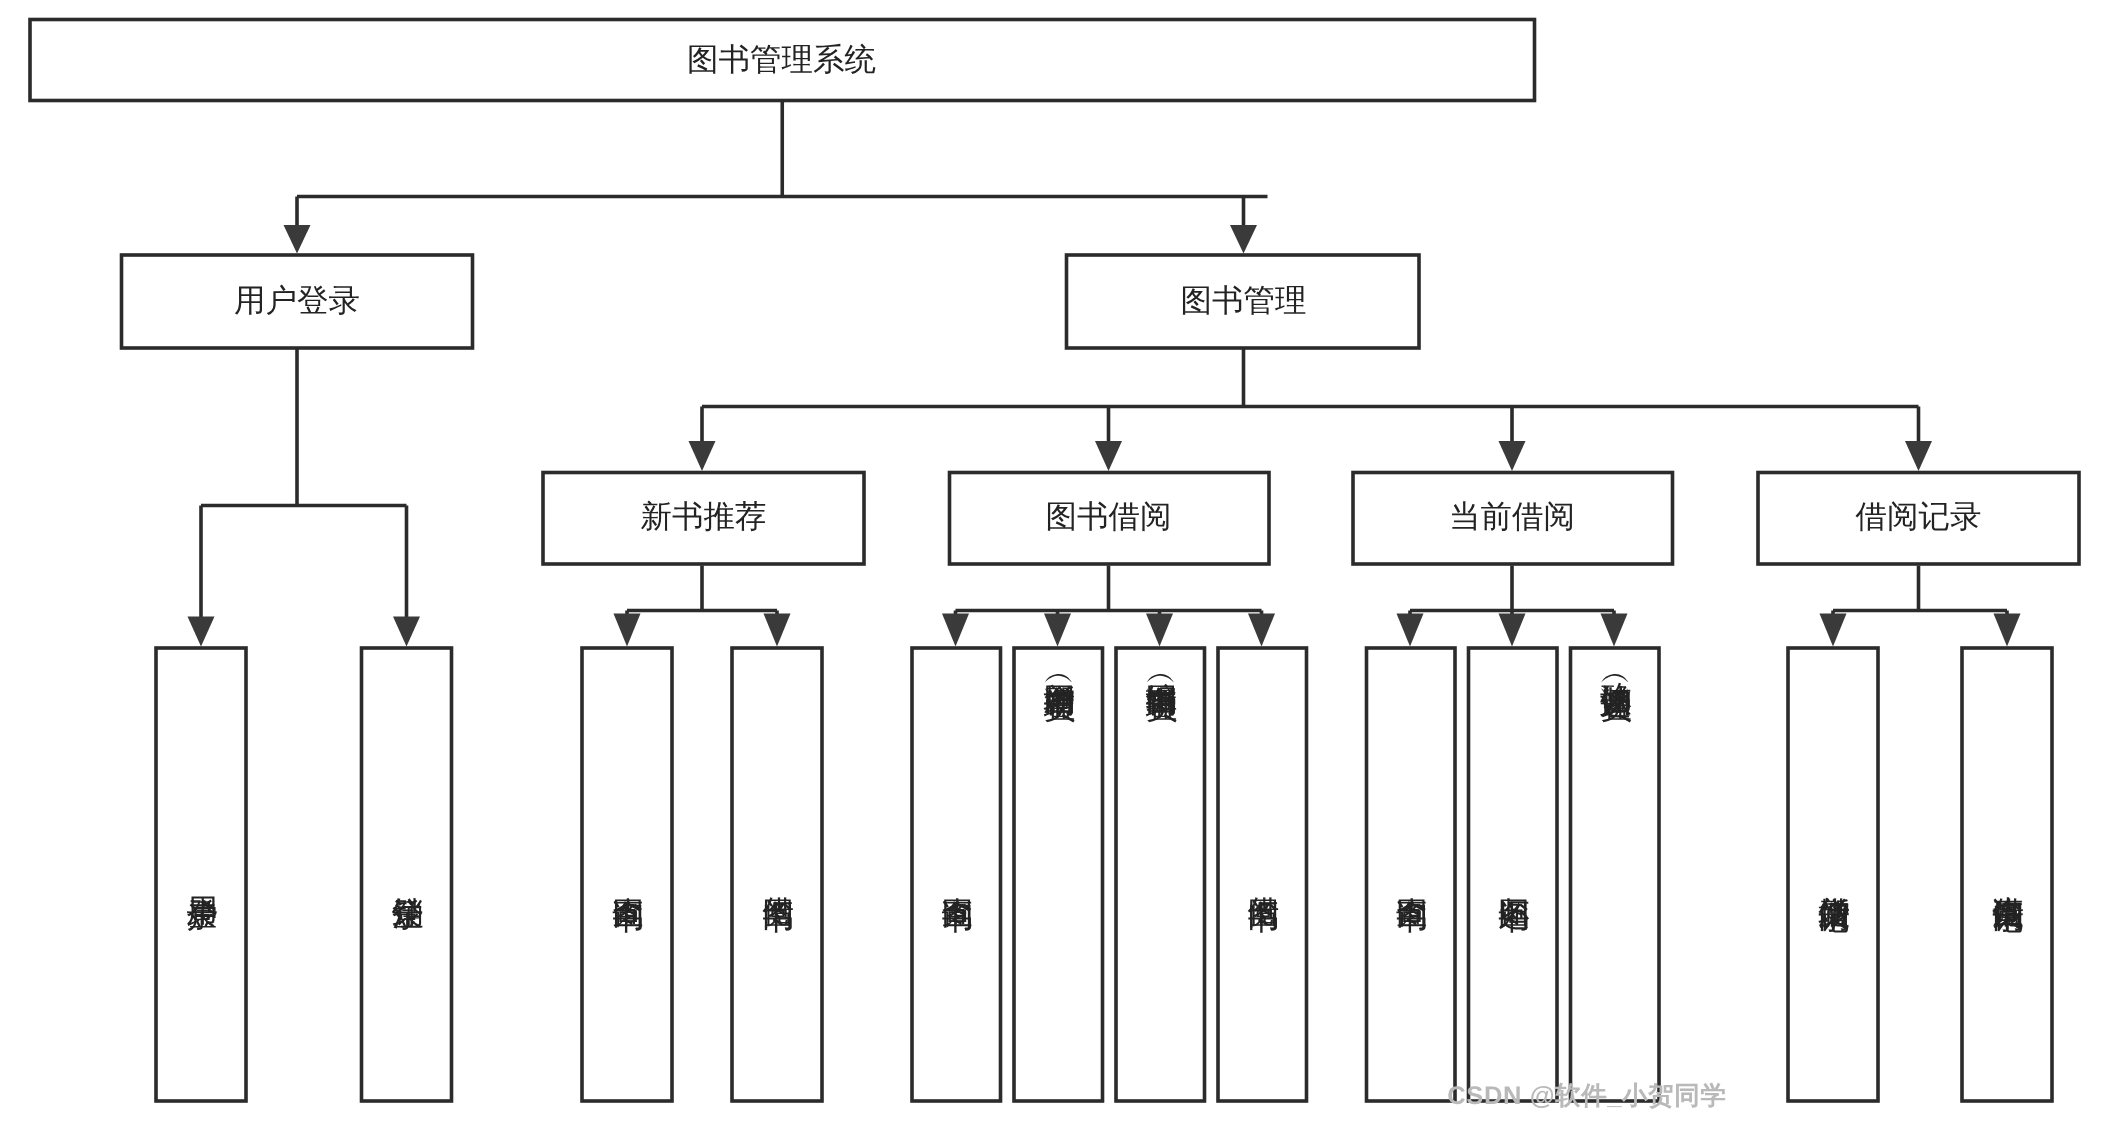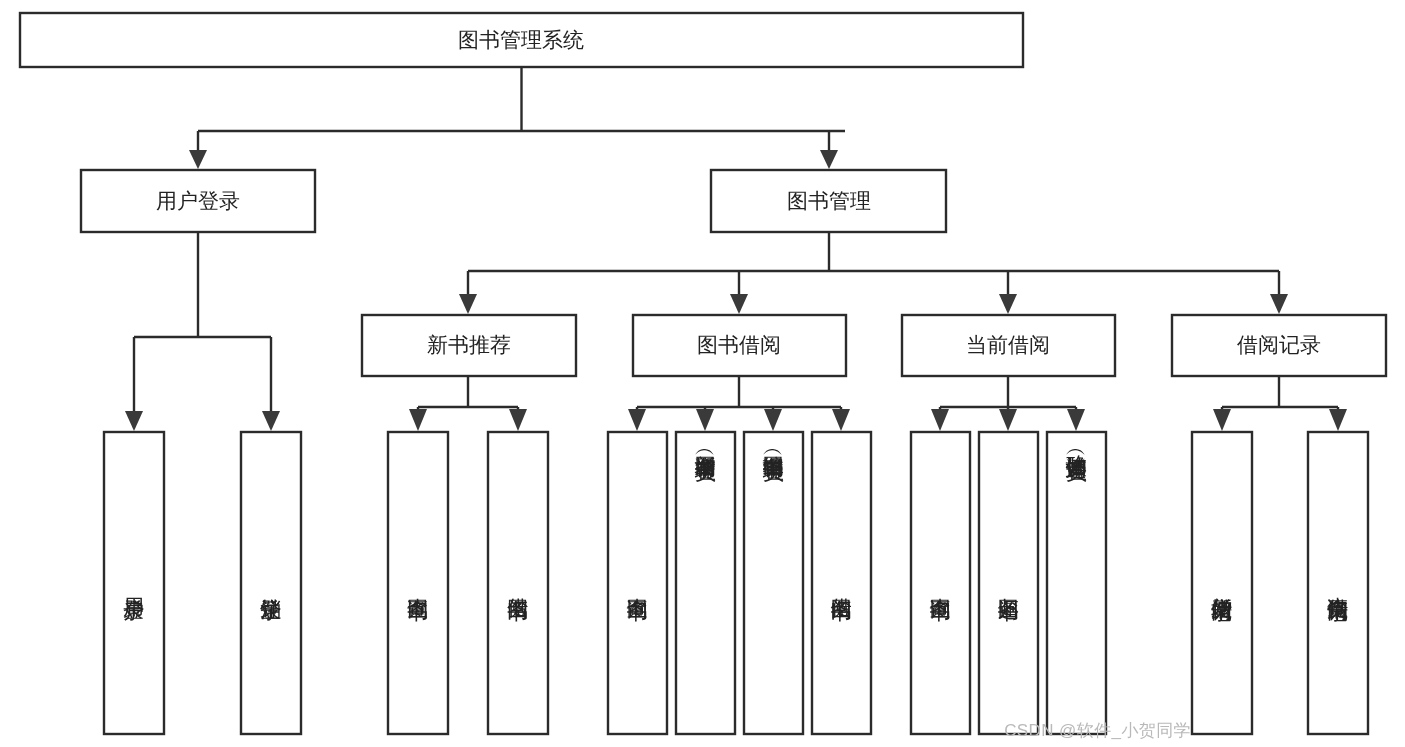--- a/index.html
+++ b/index.html
@@ -11,21 +11,20 @@
     width: 1405px;
     height: 747px;
     font-family: "Liberation Sans", "DejaVu Sans", sans-serif;
     overflow: hidden;
     position: relative;
   }
   #diagram-root {
     position: relative;
     width: 1163px;
     height: 747px;
-    padding-left: 40px;
   }
   svg#flow {
     position: absolute;
     left: 0;
     top: 0;
     width: 1405px;
     height: 747px;
     display: block;
   }
   .node-box {
@@ -53,20 +52,21 @@
   .watermark-text {
     position: absolute;
     right: 12px;
     bottom: 5px;
     font-family: "Liberation Sans", "DejaVu Sans", sans-serif;
     font-size: 17px;
     color: #b9b9b9;
     white-space: nowrap;
     letter-spacing: 0.4px;
     pointer-events: none;
+    font-weight: bold;
   }
   .leaf-label-wrap {
     position: absolute;
     display: flex;
     align-items: center;
     justify-content: center;
     pointer-events: none;
   }
   .leaf-label {
     writing-mode: vertical-rl;

